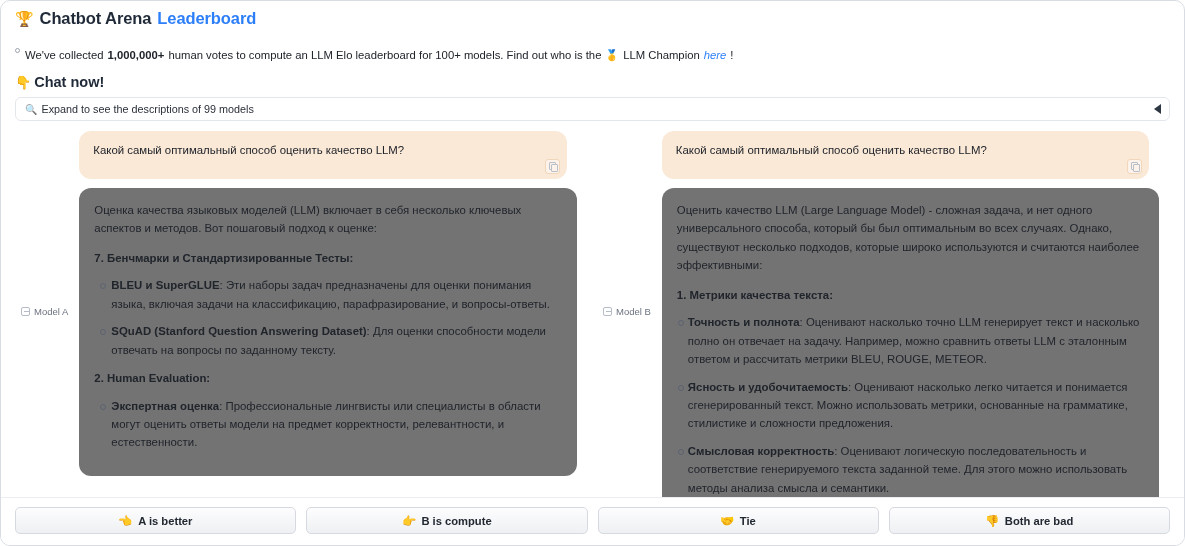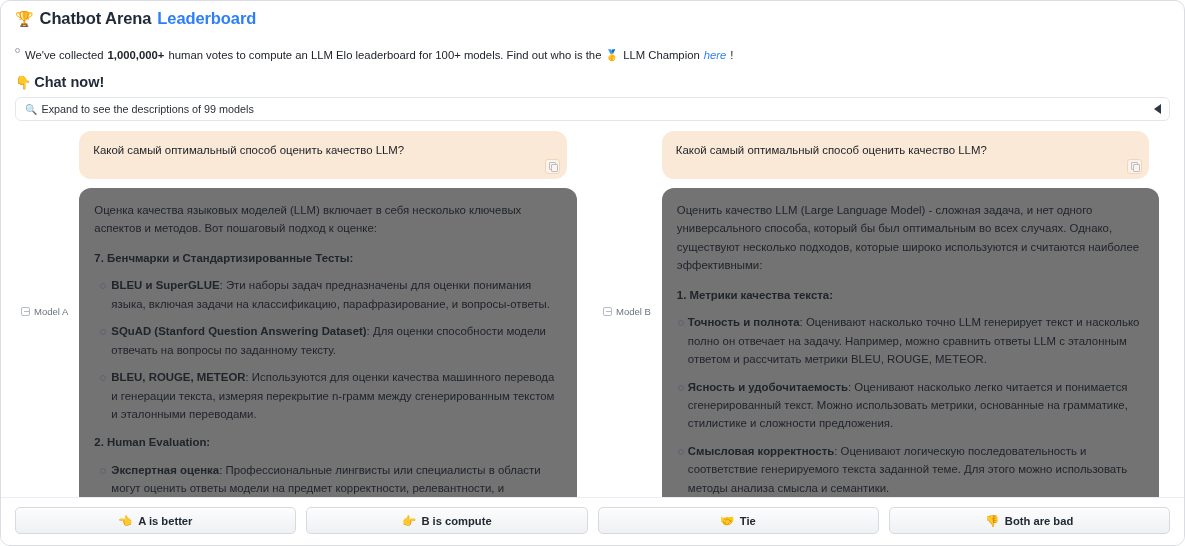--- a/index.html
+++ b/index.html
@@ -239,21 +239,20 @@
           <span class="copy-btn">
               <span class="copy-glyph"></span>
             </span>
         </div>
         <div class="bubble-bot">
             <p class="">Оценка качества языковых моделей (LLM) включает в себя несколько ключевых аспектов и методов. Вот пошаговый подход к оценке:</p>
             <p class="num">7. Бенчмарки и Стандартизированные Тесты:</p>
             <ul>
               <li><b>BLEU и SuperGLUE</b><span>: Эти наборы задач предназначены для оценки понимания языка, включая задачи на классификацию, парафразирование, и вопросы-ответы.</span></li>
               <li><b>SQuAD (Stanford Question Answering Dataset)</b><span>: Для оценки способности модели отвечать на вопросы по заданному тексту.</span></li>
-              <li><b>BLEU, ROUGE, METEOR</b><span>: Используются для оценки качества машинного перевода и генерации текста, измеряя перекрытие n-грамм между сгенерированным текстом и эталонными переводами.</span></li>
             </ul>
             <p class="num">2. Human Evaluation:</p>
             <ul>
               <li><b>Экспертная оценка</b><span>: Профессиональные лингвисты или специалисты в области могут оценить ответы модели на предмет корректности, релевантности, и естественности.</span></li>
             </ul>
           </div>
       </div>
     </div>
 
     <div class="pane pane-b">

